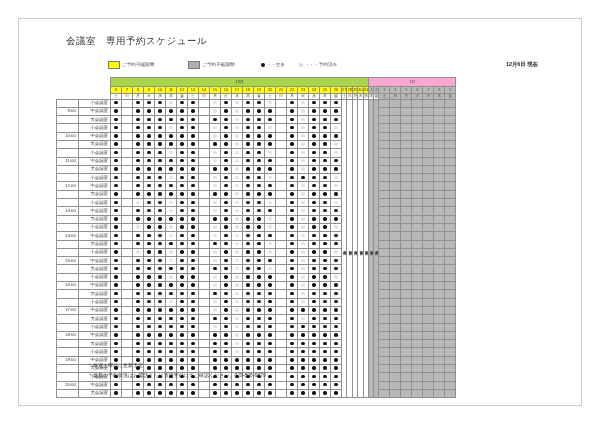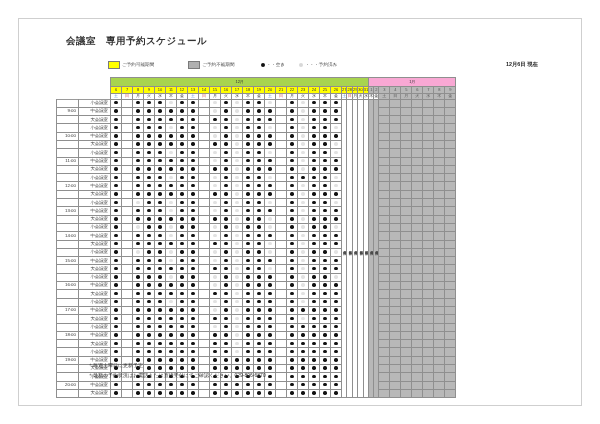--- a/index.html
+++ b/index.html
@@ -16,21 +16,21 @@
     background:#fff;
   }
   .sheet-border{
     position:absolute;left:18px;top:18px;width:564px;height:388px;
     border:1px solid #cfcfcf;box-sizing:border-box;
   }
 
   
   .title{
     position:absolute;left:66px;top:35px;
-    font-size:9.5px;font-weight:bold;color:#333;
+    font-size:9.5px;font-weight:normal;color:#333;
     letter-spacing:.5px;white-space:nowrap;
   }
 
   
   .legend{
     position:absolute;left:108px;top:61px;
     display:flex;align-items:center;gap:0px;
     font-size:4.6px;color:#444;white-space:nowrap;
   }
   .legend-item{display:flex;align-items:center;}

